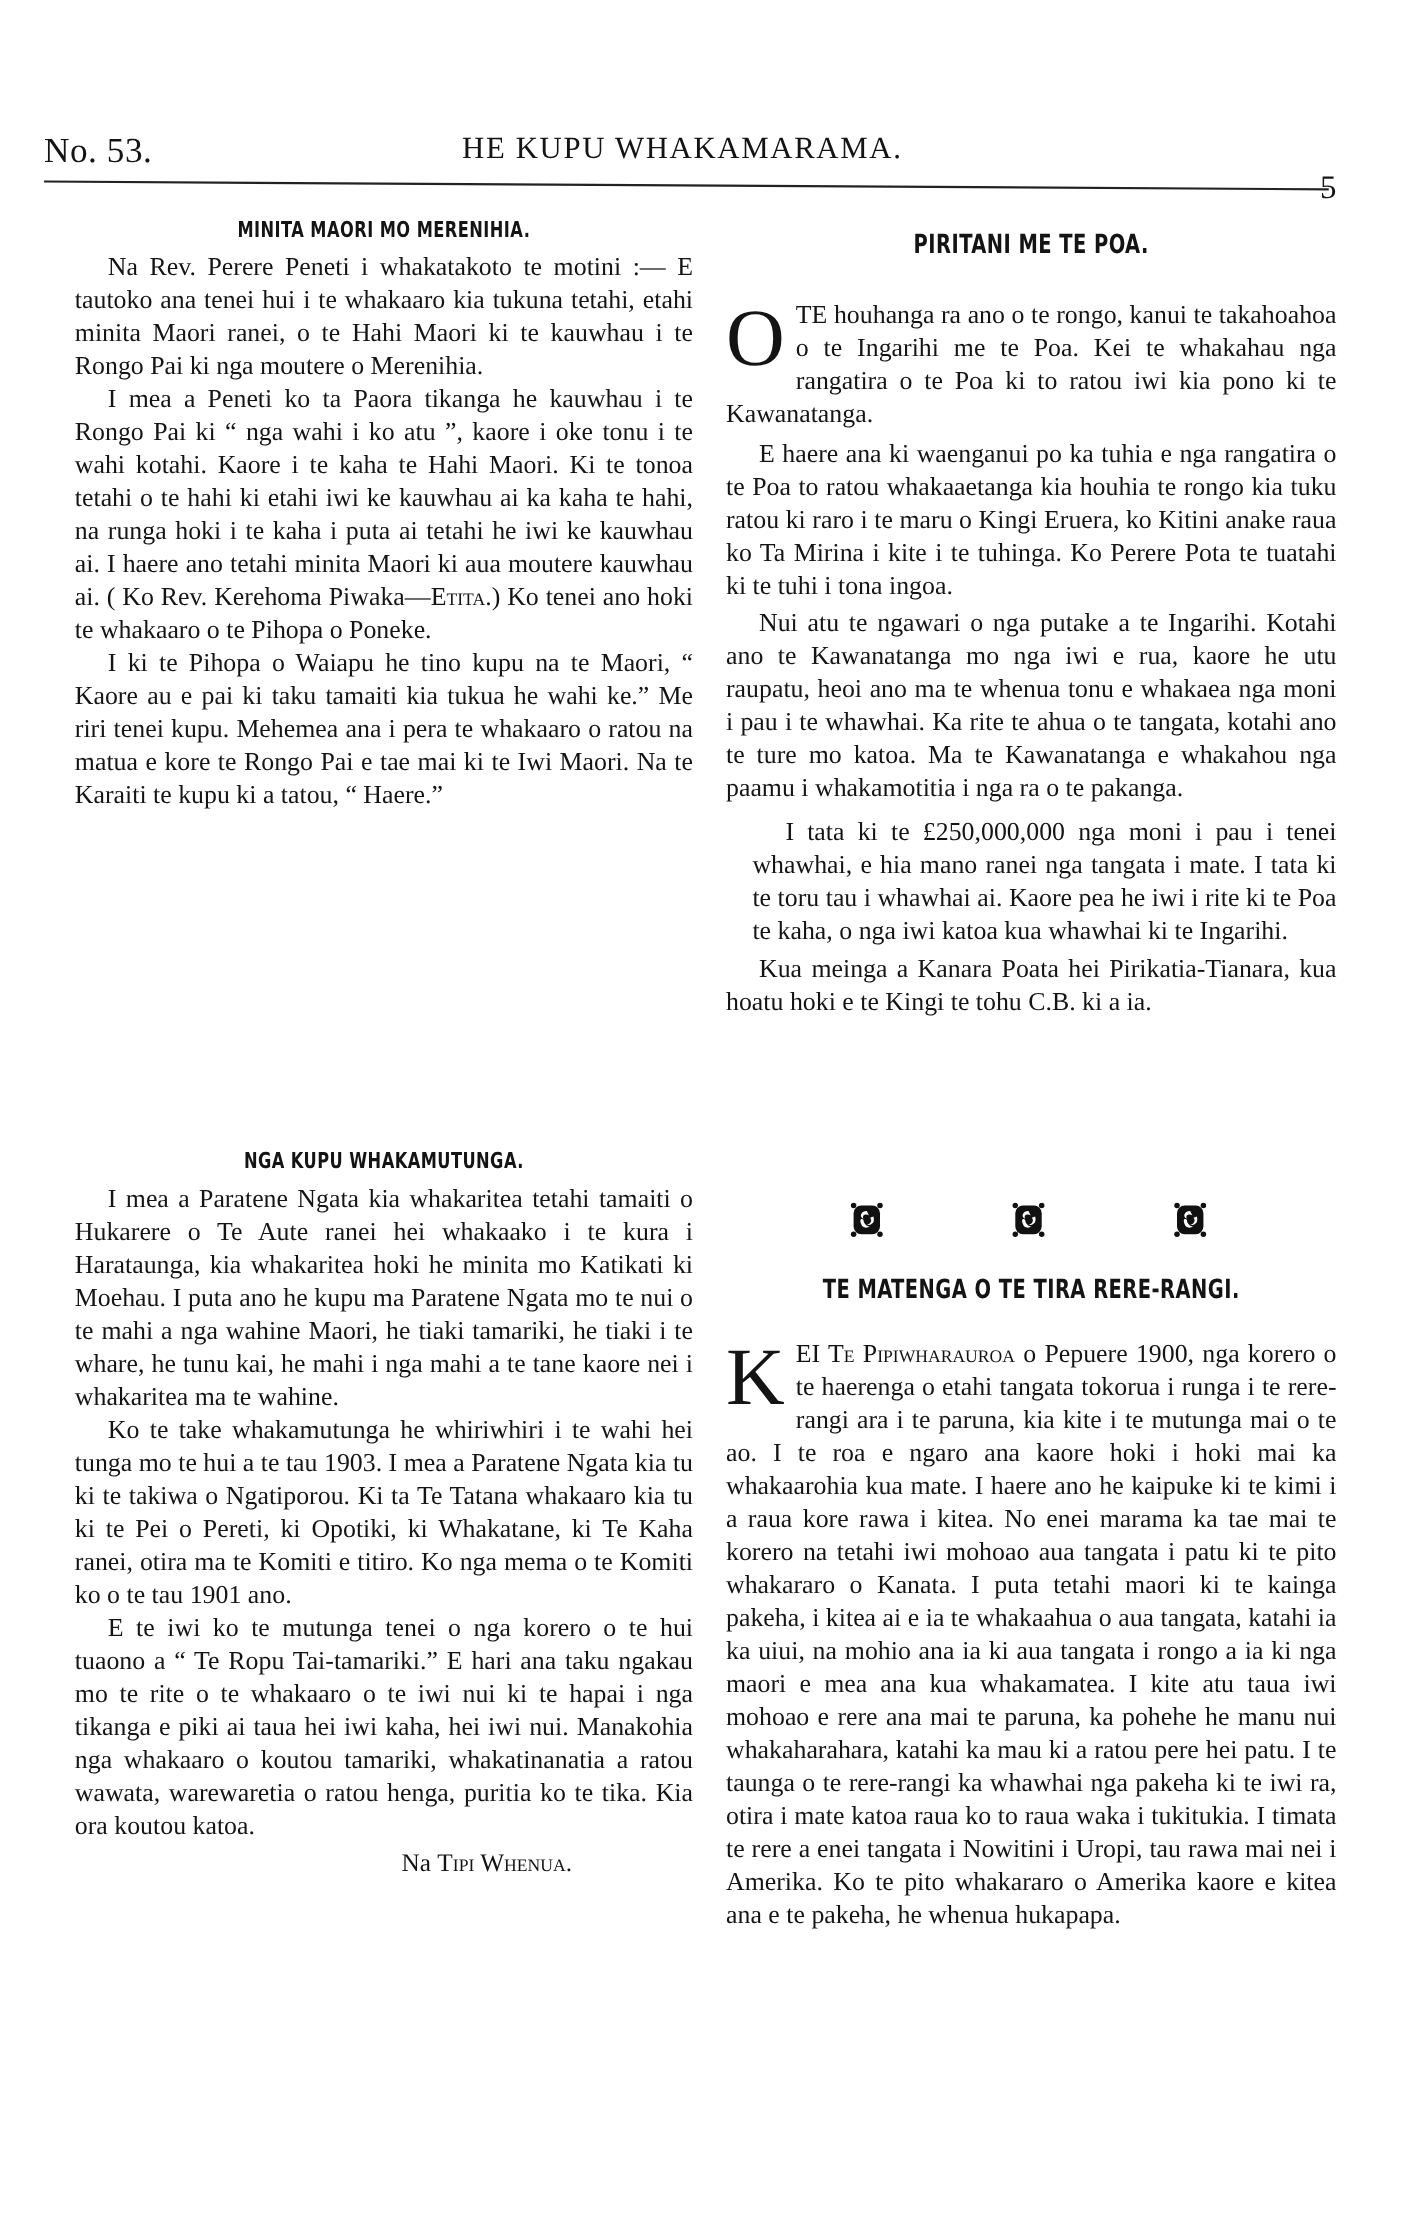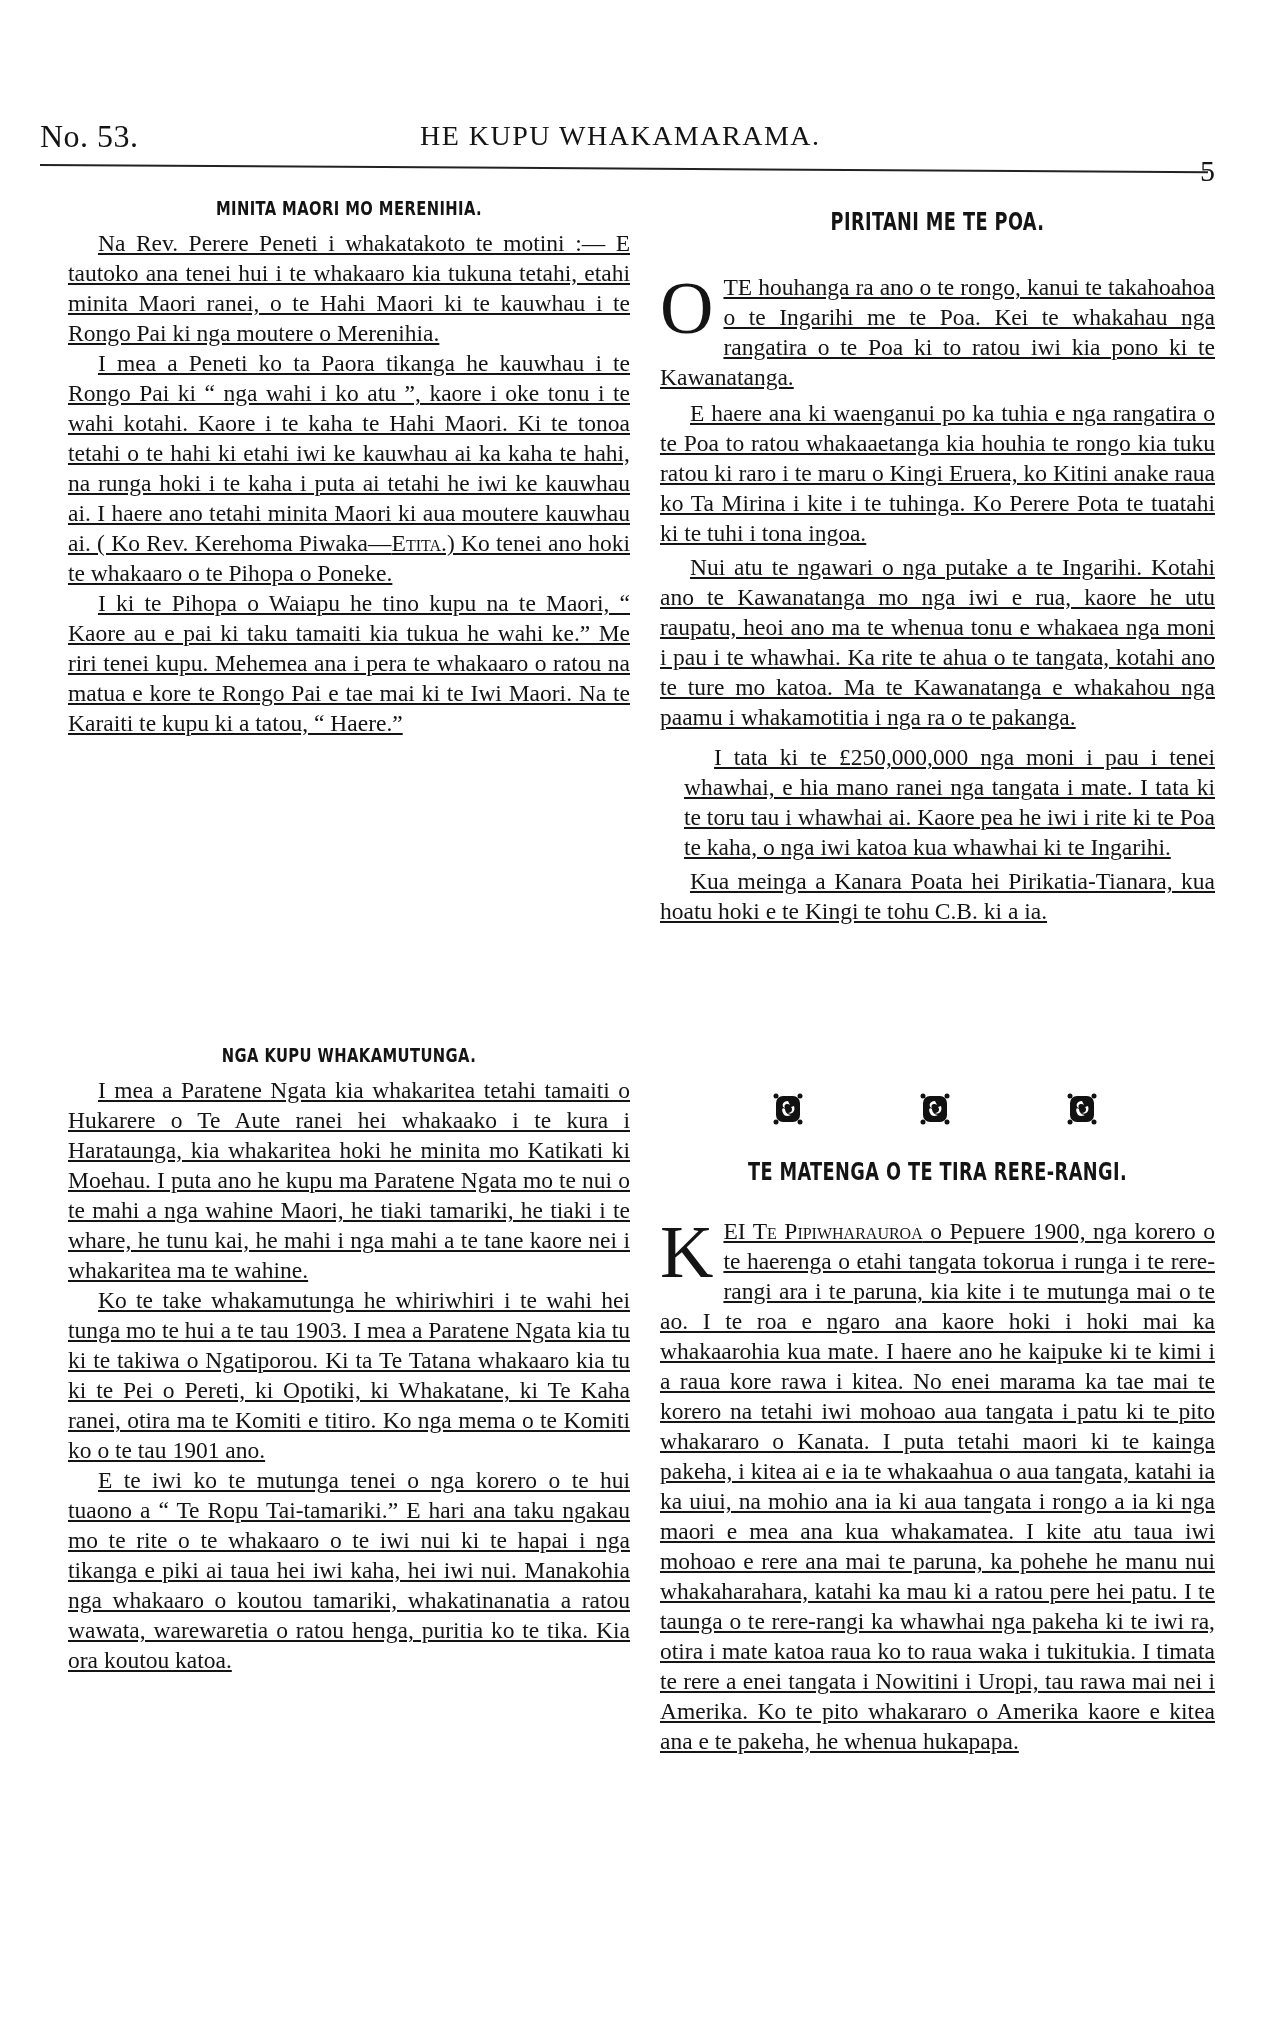--- a/index.html
+++ b/index.html
@@ -13,21 +13,21 @@
   .rh-page { position:absolute; left:1160px; top:36px; font-size:30px; }
   .col { position:absolute; top:0; }
   .col-left { left:68px; width:562px; }
   .col-right { left:660px; width:555px; }
   .heading { font-family:"DejaVu Sans","Liberation Sans",sans-serif; font-weight:bold;
              font-stretch:condensed; text-align:center; letter-spacing:0.5px;
              transform:scaleX(0.82); transform-origin:center; white-space:nowrap; }
   .h-small { font-size:20px; }
   .h-big { font-size:24px; }
   .para { font-size:23.5px; line-height:30px; text-align:justify; margin:0;
-          text-indent:30px; hyphens:none;text-decoration:underline; }
+          text-indent:30px; hyphens:none; }
   .para.noindent { text-indent:0; }
   .dropcap { float:left; font-size:74px; line-height:60px; margin:6px 10px 0 0; font-family:"Liberation Serif",serif; }
   .sc { font-variant:small-caps; }
   .signature { font-size:23px; text-align:right; padding-right:110px; margin-top:6px; }
   .ornaments { display:flex; justify-content:space-around; width:440px; margin-left:55px; }
   .ornament { width:30px; height:32px; }
   .block { position:absolute; }
 </style>
 </head>
 <body>
@@ -49,20 +49,21 @@
       <p class="para">I ki te Pihopa o Waiapu he tino kupu na te Maori, “ Kaore au e pai ki taku tamaiti kia tukua he wahi ke.”   Me riri tenei kupu.   Mehemea ana i pera te whakaaro o ratou na matua e kore te Rongo Pai e tae mai ki te Iwi Maori.   Na te Karaiti te kupu ki a tatou, “ Haere.”</p>
     </div>
   </div>
 
   <div class="block" style="top:1043px; left:0; width:562px;">
     <div class="heading h-small">NGA KUPU WHAKAMUTUNGA.</div>
     <div style="margin-top:8px;">
       <p class="para">I mea a Paratene Ngata kia whakaritea tetahi tamaiti o Hukarere o Te Aute ranei hei whakaako i te kura i Harataunga, kia whakaritea hoki he minita mo Katikati ki Moehau. I puta ano he kupu ma Paratene Ngata mo te nui o te mahi a nga wahine Maori, he tiaki tamariki, he tiaki i te whare, he tunu kai, he mahi i nga mahi a te tane kaore nei i whakaritea ma te wahine.</p>
       <p class="para">Ko te take whakamutunga he whiriwhiri i te wahi hei tunga mo te hui a te tau 1903.   I mea a Paratene Ngata kia tu ki te takiwa o Ngatiporou.   Ki ta Te Tatana whakaaro kia tu ki te Pei o Pereti, ki Opotiki, ki Whakatane, ki Te Kaha ranei, otira ma te Komiti e titiro.   Ko nga mema o te Komiti ko o te tau 1901 ano.</p>
       <p class="para">E te iwi ko te mutunga tenei o nga korero o te hui tuaono a “ Te Ropu Tai-tamariki.” E hari ana taku ngakau mo te rite o te whakaaro o te iwi nui ki te hapai i nga tikanga e piki ai taua hei iwi kaha, hei iwi nui.   Manakohia nga whakaaro o koutou tamariki, whakatinanatia a ratou wawata, warewaretia o ratou henga, puritia ko te tika.   Kia ora koutou katoa.</p>
+      <div class="signature"><span>Na </span><span class="sc">Tipi Whenua.</span></div>
     </div>
   </div>
 </div>
 
 <div class="col col-right">
 
   <div class="block" style="top:208px; left:0; width:555px;">
     <div class="heading h-big">PIRITANI ME TE POA.</div>
     <div style="margin-top:36px;">
       <p class="para noindent"><span class="dropcap">O</span><span> TE houhanga ra ano o te rongo, kanui te takahoahoa o te Ingarihi me te Poa. Kei te whakahau nga rangatira o te Poa ki to ratou iwi kia pono ki te Kawanatanga.</span></p>

